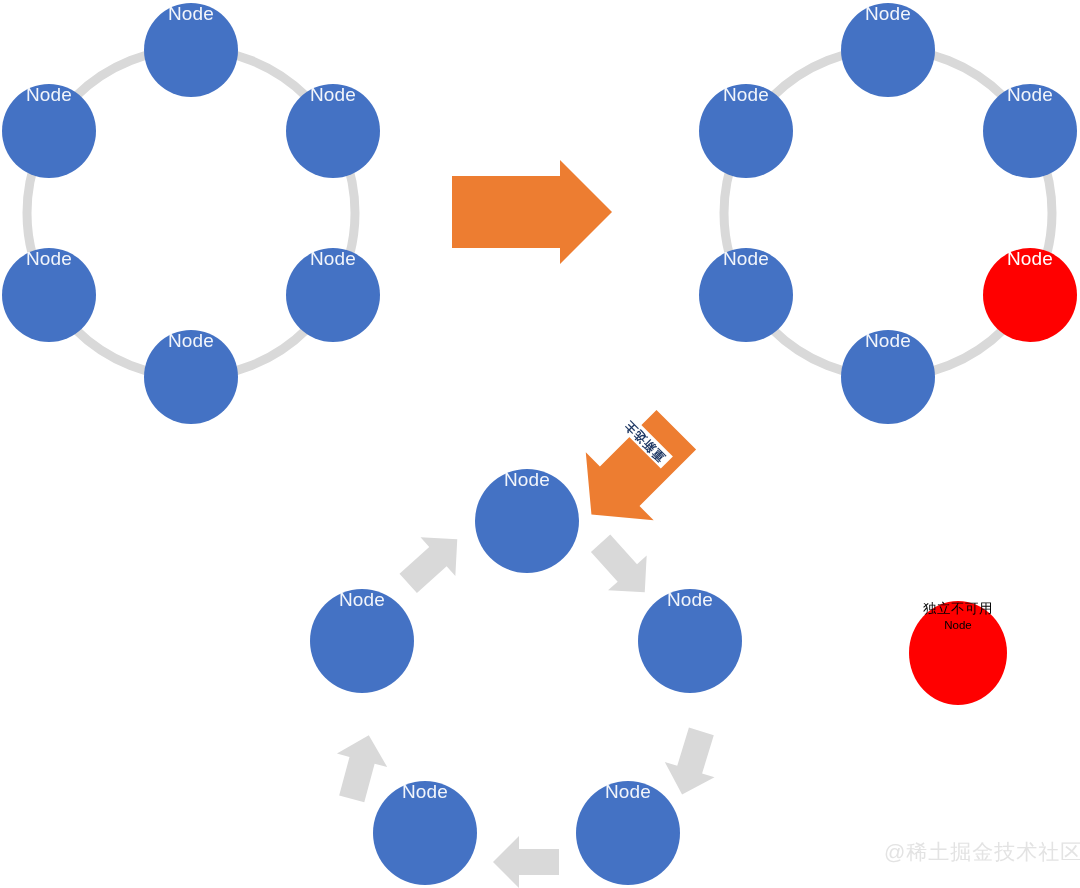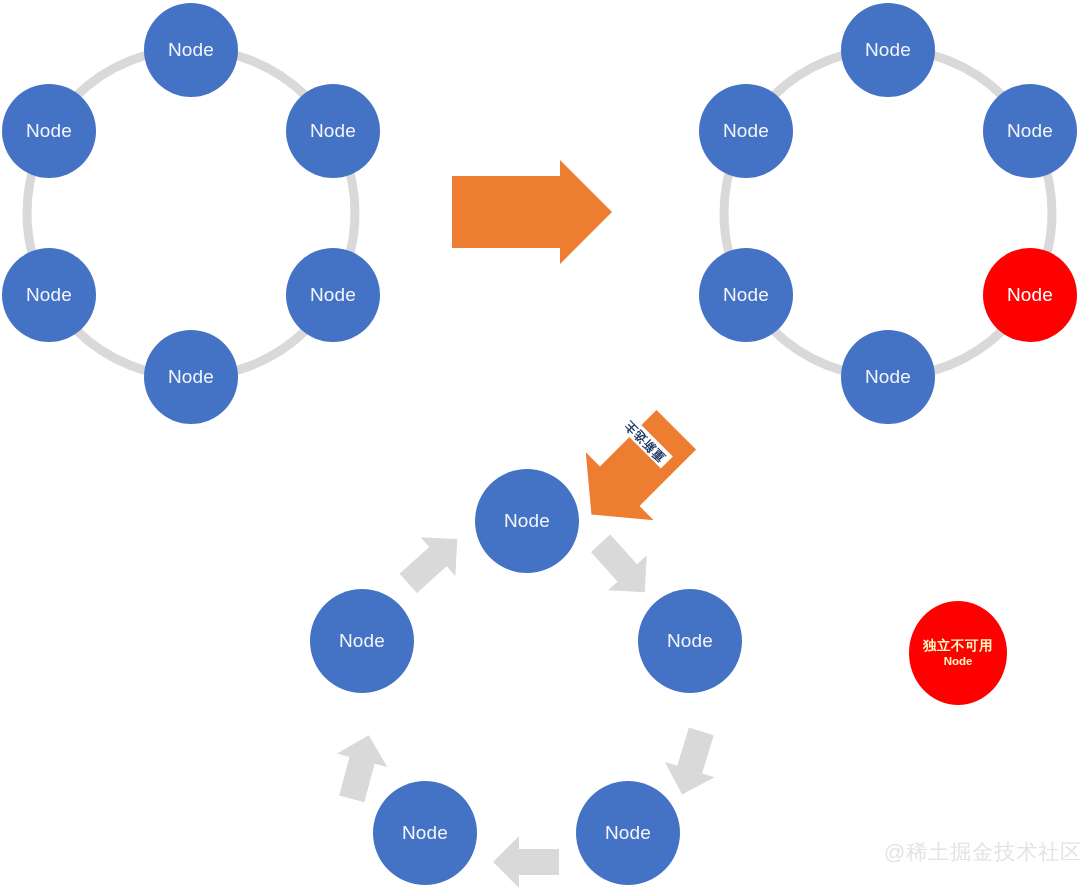--- a/index.html
+++ b/index.html
@@ -26,42 +26,41 @@
     height: 888px;
     overflow: visible;
   }
   
   .node-circle {
     position: absolute;
     border-radius: 50%;
     display: flex;
     flex-direction: column;
     align-items: center;
-    justify-content: center;
     box-sizing: border-box;
     line-height: 1.15;
     user-select: none;
   }
   .node-blue {
     background: #4472C4;
     color: #F2F5FB;
     font-size: 19px;
     letter-spacing: 0.2px;
   }
   .node-red {
     background: #FF0000;
     color: #FFFFFF;
     font-size: 19px;
     letter-spacing: 0.2px;
   }
   .node-red-isolated {
     background: #FF0000;
-    color: #fef9c3;
+    color: #000000;
     font-size: 13px;
-    font-weight: 700;
+    font-weight: 400;
   }
   .node-red-isolated .cn {
     font-size: 13.5px;
     letter-spacing: 0.5px;
     display: block;
   }
   .node-red-isolated .en {
     font-size: 11.5px;
     display: block;
     margin-top: 2px;

